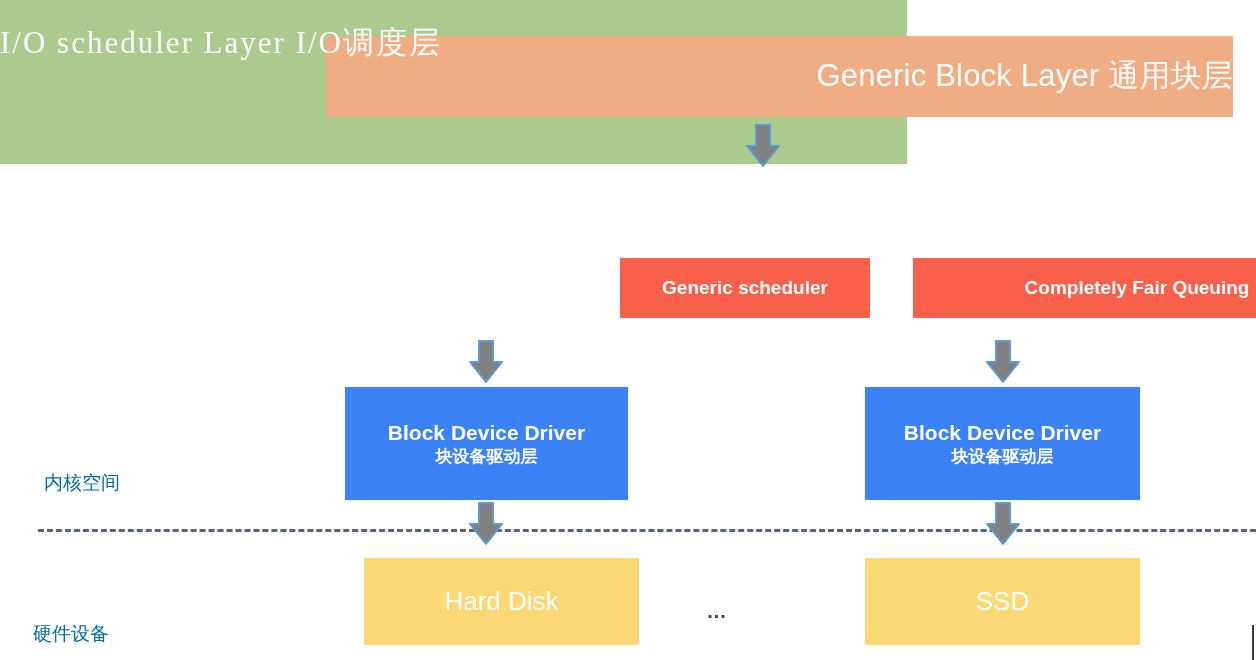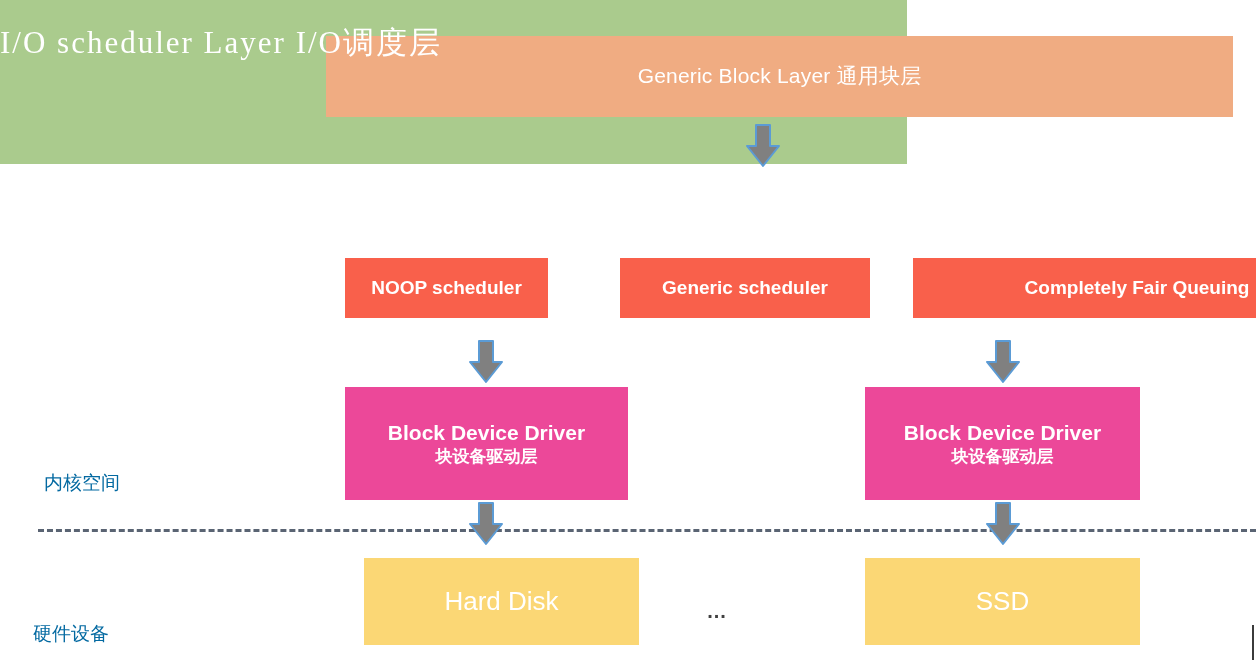--- a/index.html
+++ b/index.html
@@ -33,22 +33,23 @@
     white-space: nowrap;
   }
 
   
   #generic-block-layer {
     left: 326px;
     top: 36px;
     width: 907px;
     height: 81px;
     background: #F0AC82;
-    font-size: 21px;
+    font-size: 31px;
     font-weight: 400;
+    align-items: flex-end;
   }
 
   
   #io-scheduler-layer {
     left: 326px;
     top: 176px;
     width: 907px;
     height: 164px;
     background: #AACB8D;
     display: block;
@@ -81,21 +82,21 @@
   }
   #sched-noop   { left: 345px; width: 203px; }
   #sched-deadline { left: 620px; width: 250px; }
   #sched-cfq    { left: 913px; width: 358px; padding-left: 45px; }
 
   
   .driver-box {
     position: absolute;
     top: 387px;
     height: 113px;
-    background: #ec4899;
+    background: #3b82f6;
     color: #ffffff;
     font-size: 21px;
     font-weight: 600;
     display: flex;
     flex-direction: column;
     align-items: center;
     justify-content: center;
     line-height: 1.25;
     white-space: nowrap;
   }
@@ -186,23 +187,20 @@
   <div class="arrow" style="left:745px; top:124px;">
     <svg viewBox="0 0 36 44" width="36" height="44" aria-hidden="true">
       <polygon points="11,1 25,1 25,22 34,22 18,42 2,22 11,22" fill="#808080" stroke="#5B9BD5" stroke-width="2" stroke-linejoin="round"></polygon>
     </svg>
   </div>
 
   <div id="io-scheduler-layer">
     <div id="io-scheduler-title">I/O scheduler Layer I/O调度层</div>
   </div>
 
-  <div class="sched-box" id="sched-noop">
-    <span>NOOP scheduler</span>
-  </div>
 
   <div class="sched-box" id="sched-deadline">
     <span>Generic scheduler</span>
   </div>
 
   <div class="sched-box" id="sched-cfq">
     <span>Completely Fair Queuing</span>
   </div>
 
   <div class="arrow" style="left:468px; top:340px;">

